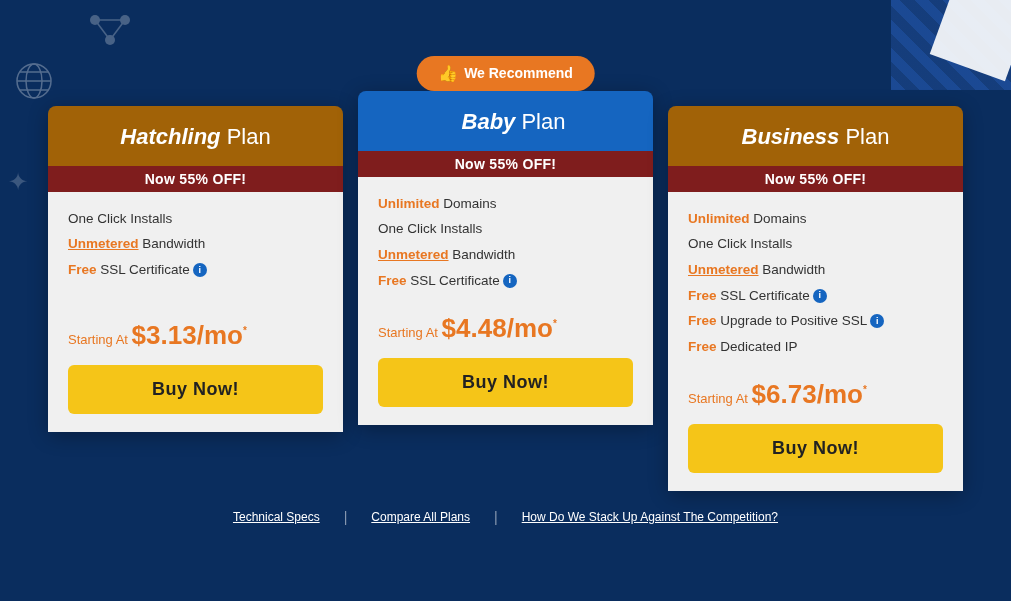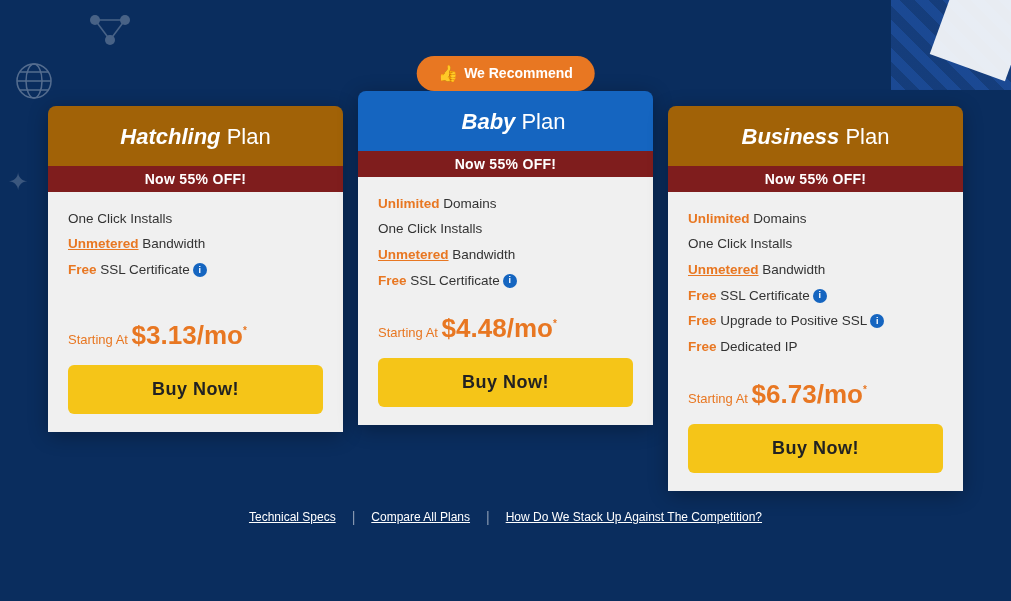--- a/index.html
+++ b/index.html
@@ -167,21 +167,21 @@
       border-radius: 25px;
       white-space: nowrap;
       display: flex;
       align-items: center;
       gap: 6px;
     }
 
     
     .footer-links {
       display: flex;
-      gap: 16px;
+      gap: 24px;
       align-items: center;
       margin-top: 18px;
       position: relative;
       z-index: 10;
       text-align: right;
     }
     .footer-links a {
       color: white;
       font-size: 12px;
       text-decoration: underline;

